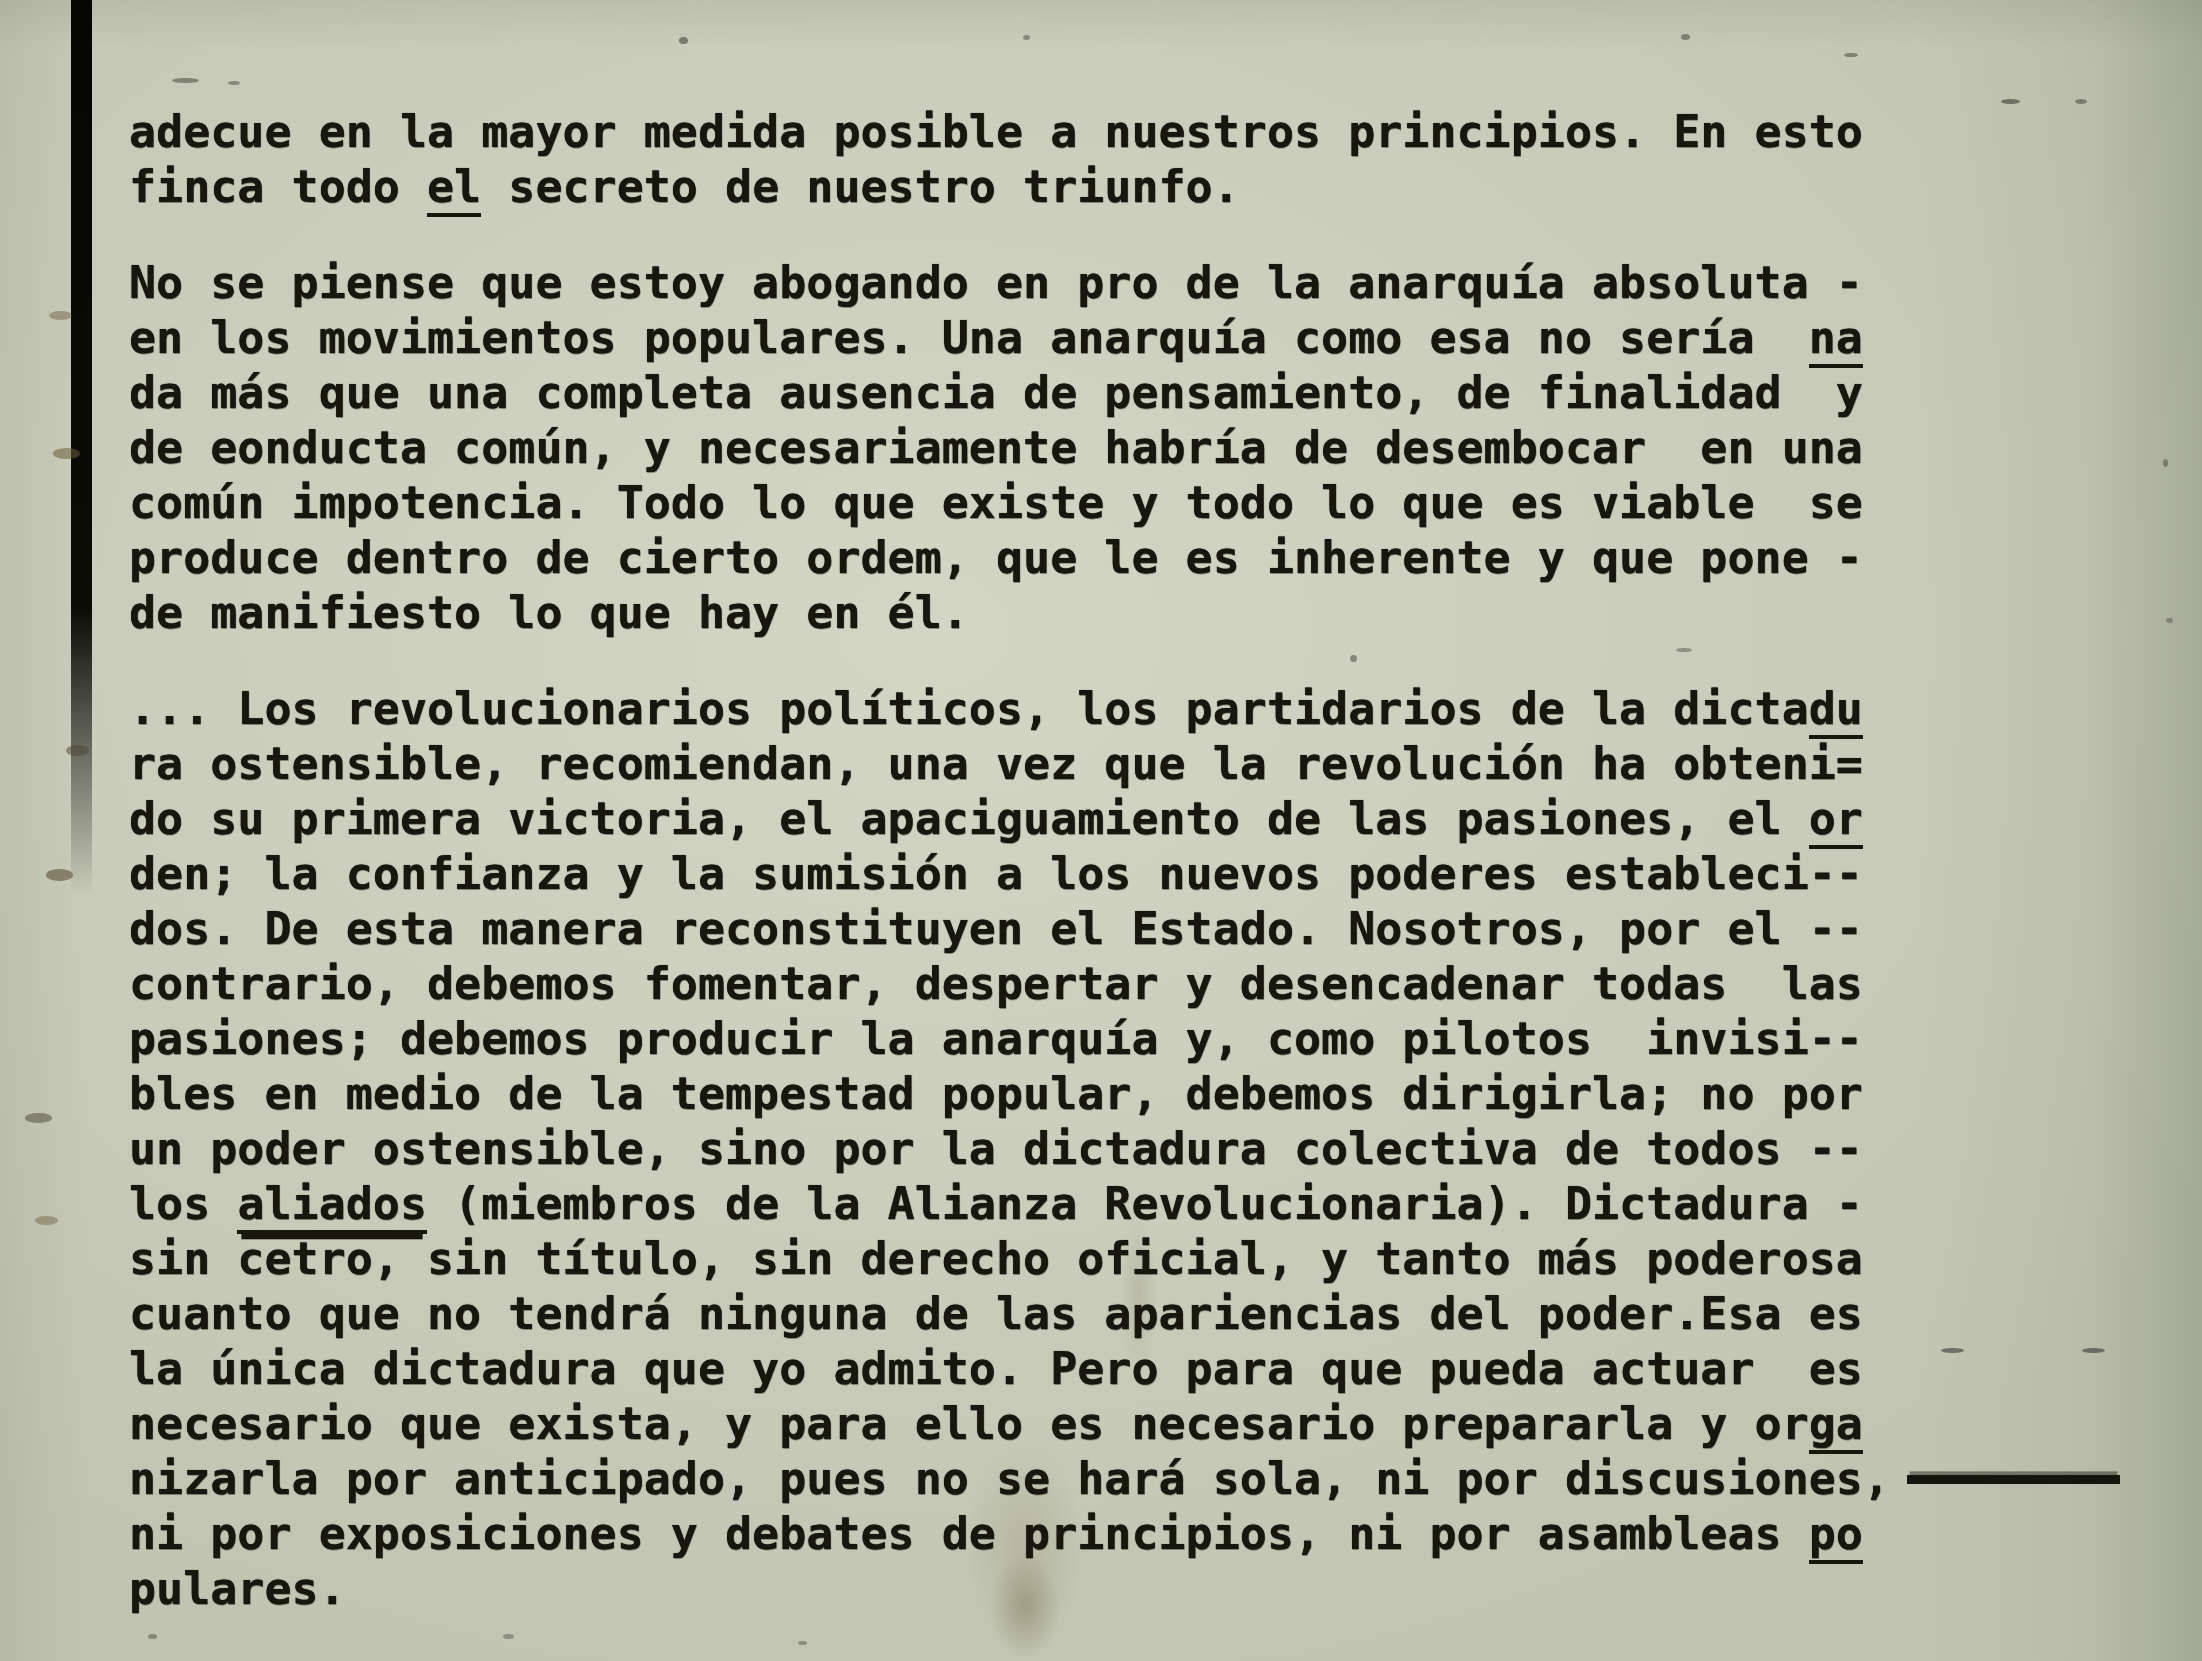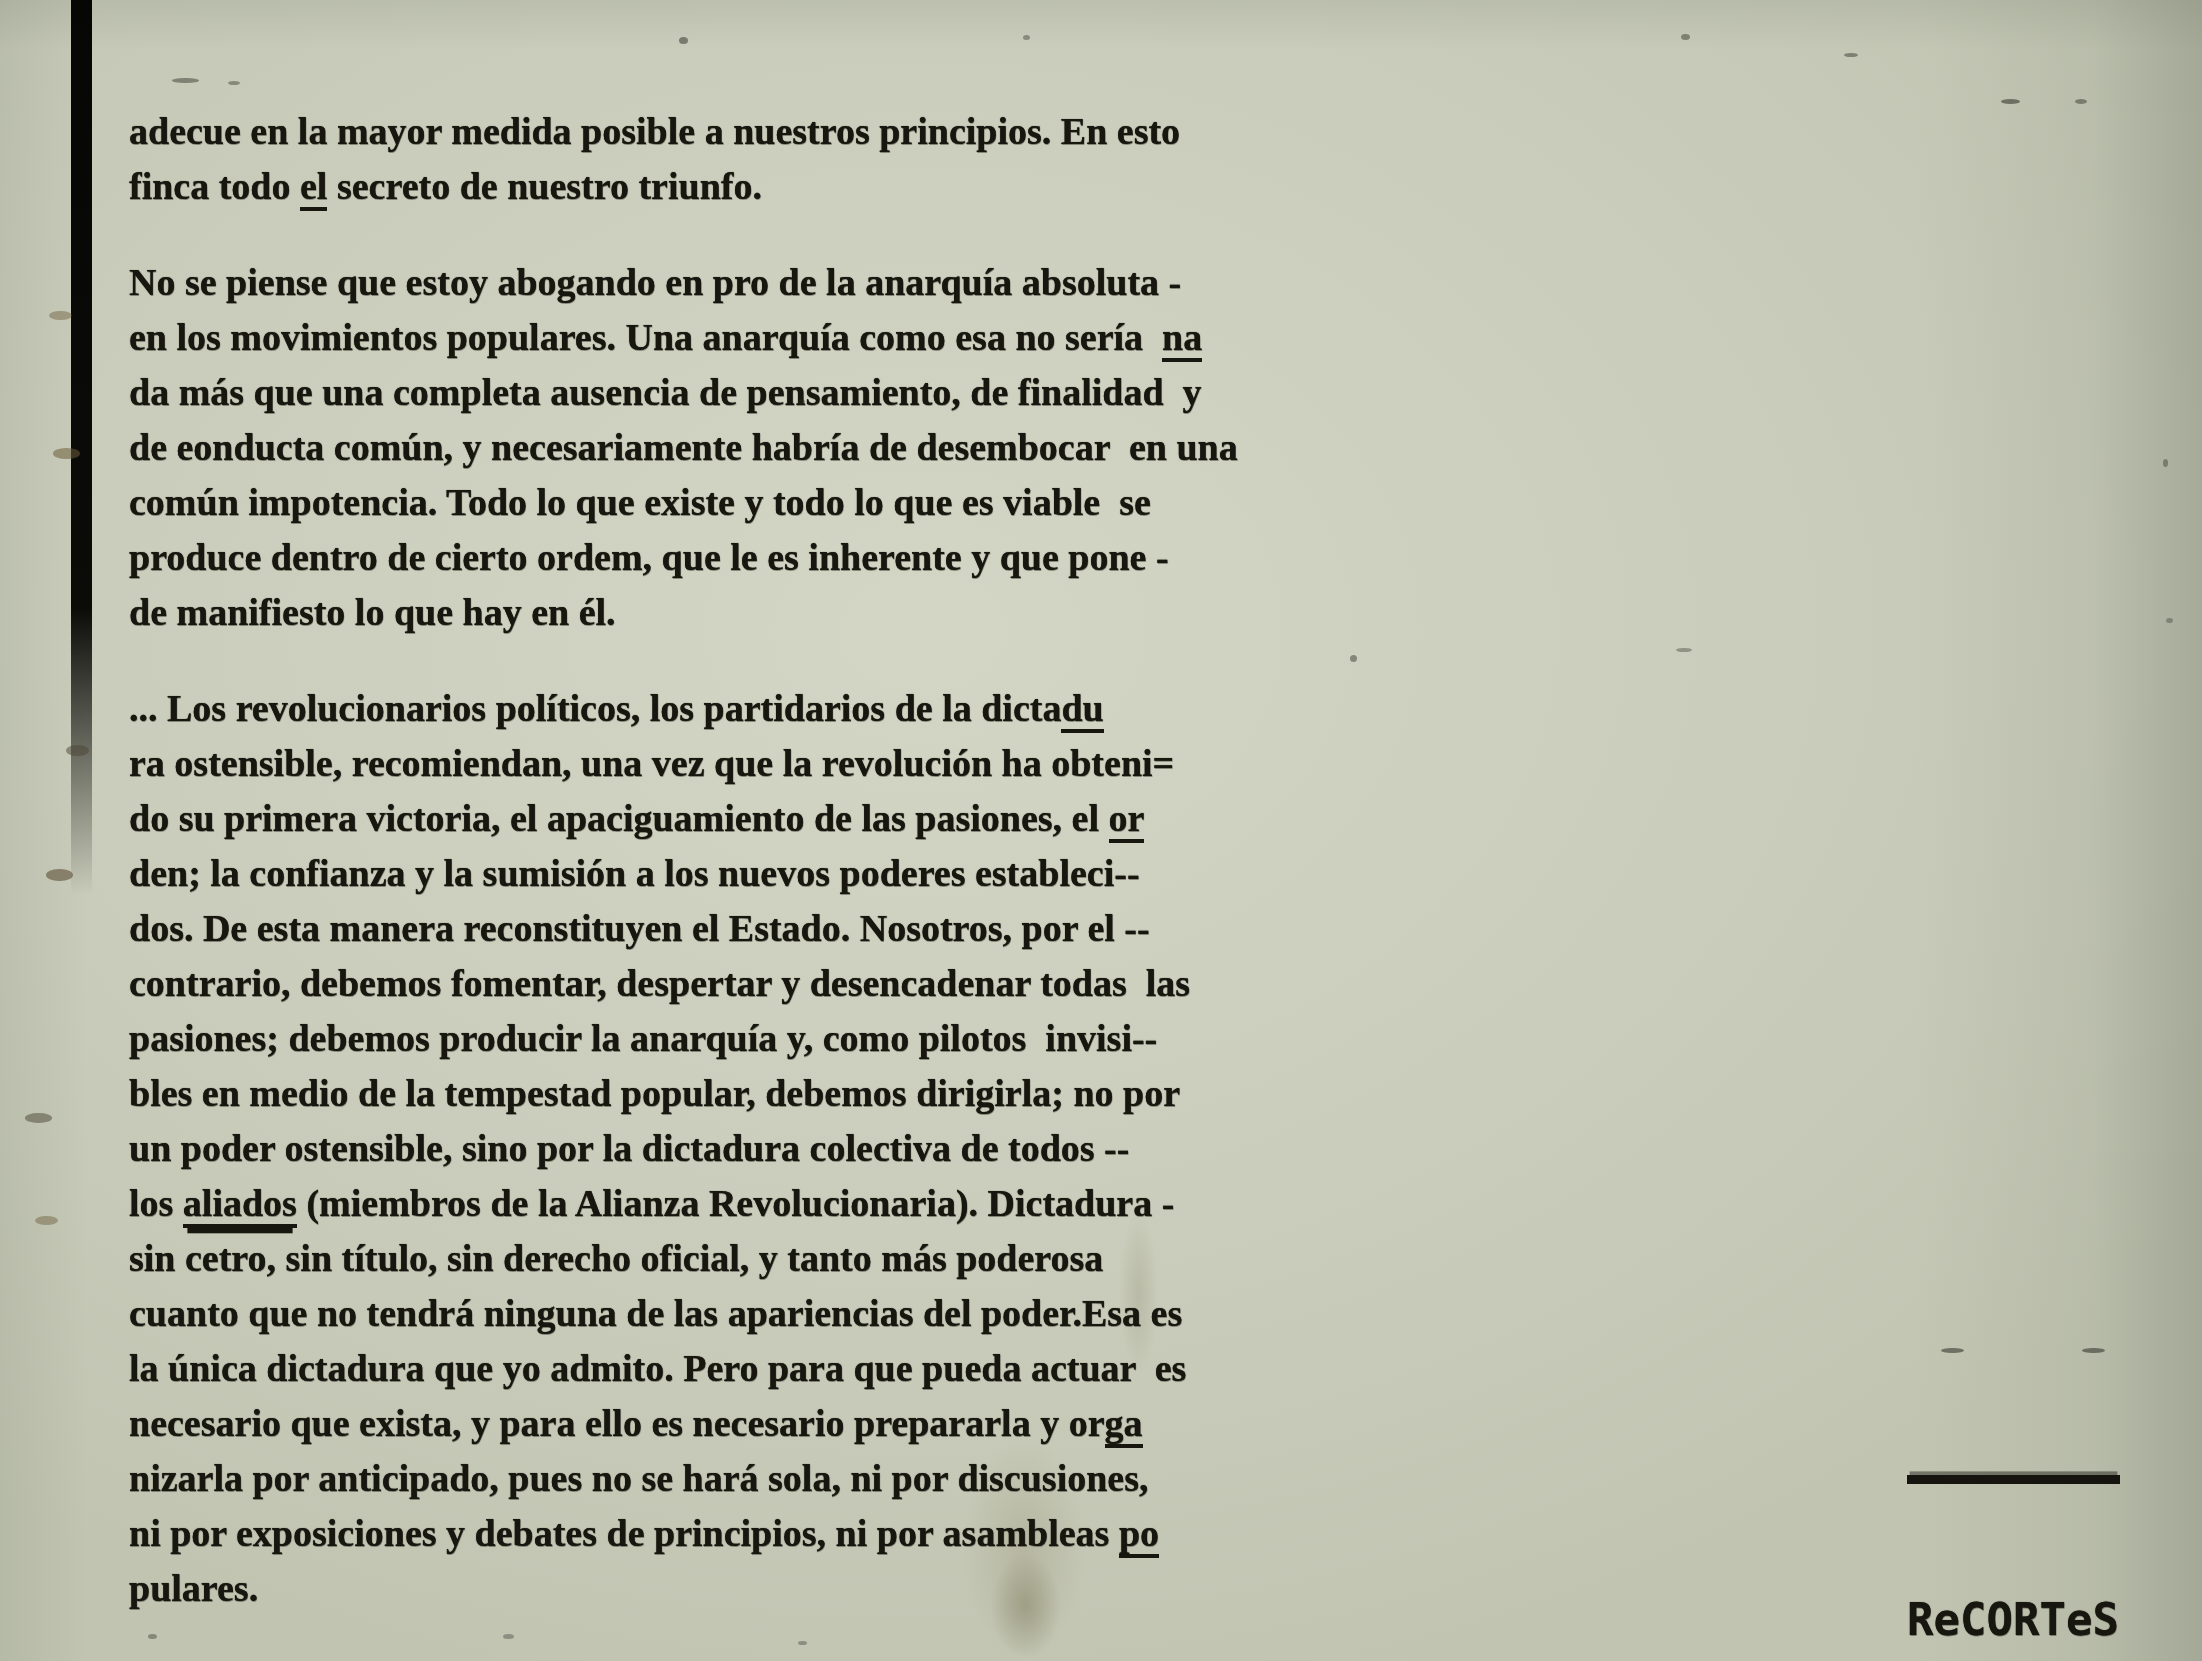--- a/index.html
+++ b/index.html
@@ -19,23 +19,22 @@
 
   
   .edge-bar{
     position:absolute; left:71px; top:0; width:21px; height:895px;
     background:linear-gradient(to bottom,#060605 0%, #0b0b08 68%, rgba(11,11,8,0) 100%);
     border-radius:0 0 7px 7px;
   }
 
   .textcol{
     position:absolute; left:129px; top:104px; width:1861px;
-    font-size:38px; line-height:55px; font-weight:700; white-space:pre;
+    font-size:45px; line-height:55px; font-weight:700; white-space:pre;
     text-shadow:0 0 0.9px rgba(23,22,15,.9), 0.5px 0.5px 0 rgba(23,22,15,.35);
-    font-family:Liberation Serif, serif;
   }
   .para{ margin-bottom:41px; }
   .line{ height:55px; }
   .u  { border-bottom:4.4px solid currentColor; }
   .u2 { border-bottom:4.4px solid currentColor; box-shadow:0 9.7px 0 -4.4px currentColor; }
 
   
   .stamp{
     position:absolute; left:1907px; top:1369px; width:296px;
     font-size:44px; line-height:53px; font-weight:700; white-space:pre;
@@ -62,21 +61,20 @@
   <div class="edge-bar"></div>
 
   <div class="stain" id="stain-a"></div>
   <div class="stain" id="stain-b"></div>
   <div class="stain" id="stain-c"></div>
 
   <div class="textcol"><div class="para"><div class="line"><span>adecue en la mayor medida posible a nuestros principios. En esto</span></div><div class="line"><span>finca todo </span><span class="u">el</span><span> secreto de nuestro triunfo.</span></div></div><div class="para"><div class="line"><span>No se piense que estoy abogando en pro de la anarquía absoluta -</span></div><div class="line"><span>en los movimientos populares. Una anarquía como esa no sería  </span><span class="u">na</span></div><div class="line"><span>da más que una completa ausencia de pensamiento, de finalidad  y</span></div><div class="line"><span>de eonducta común, y necesariamente habría de desembocar  en una</span></div><div class="line"><span>común impotencia. Todo lo que existe y todo lo que es viable  se</span></div><div class="line"><span>produce dentro de cierto ordem, que le es inherente y que pone -</span></div><div class="line"><span>de manifiesto lo que hay en él.</span></div></div><div class="para"><div class="line"><span>... Los revolucionarios políticos, los partidarios de la dicta</span><span class="u">du</span></div><div class="line"><span>ra ostensible, recomiendan, una vez que la revolución ha obteni=</span></div><div class="line"><span>do su primera victoria, el apaciguamiento de las pasiones, el </span><span class="u">or</span></div><div class="line"><span>den; la confianza y la sumisión a los nuevos poderes estableci--</span></div><div class="line"><span>dos. De esta manera reconstituyen el Estado. Nosotros, por el --</span></div><div class="line"><span>contrario, debemos fomentar, despertar y desencadenar todas  las</span></div><div class="line"><span>pasiones; debemos producir la anarquía y, como pilotos  invisi--</span></div><div class="line"><span>bles en medio de la tempestad popular, debemos dirigirla; no por</span></div><div class="line"><span>un poder ostensible, sino por la dictadura colectiva de todos --</span></div><div class="line"><span>los </span><span class="u2">aliados</span><span> (miembros de la Alianza Revolucionaria). Dictadura -</span></div><div class="line"><span>sin cetro, sin título, sin derecho oficial, y tanto más poderosa</span></div><div class="line"><span>cuanto que no tendrá ninguna de las apariencias del poder.Esa es</span></div><div class="line"><span>la única dictadura que yo admito. Pero para que pueda actuar  es</span></div><div class="line"><span>necesario que exista, y para ello es necesario prepararla y or</span><span class="u">ga</span></div><div class="line"><span>nizarla por anticipado, pues no se hará sola, ni por discusiones,</span></div><div class="line"><span>ni por exposiciones y debates de principios, ni por asambleas </span><span class="u">po</span></div><div class="line"><span>pulares.</span></div></div></div>
 
   <div class="stamp">
     <div class="rule-top"></div>
-    <div class="title">ReCORTeS</div>
     
     
     
     
   </div>
 
 <div class="speck" style="left: 172px; top: 78px; width: 26.5px; height: 5.3px; background: rgb(58, 58, 48); opacity: 0.5; border-radius: 50%;"></div>
     <div class="speck" style="left: 228px; top: 81px; width: 12.4px; height: 4.4px; background: rgb(58, 58, 48); opacity: 0.45; border-radius: 50%;"></div>
     <div class="speck" style="left: 679px; top: 37px; width: 8.8px; height: 7px; background: rgb(44, 44, 36); opacity: 0.5; border-radius: 50%;"></div>
     <div class="speck" style="left: 1023px; top: 35px; width: 7px; height: 5.3px; background: rgb(44, 44, 36); opacity: 0.4; border-radius: 50%;"></div>

